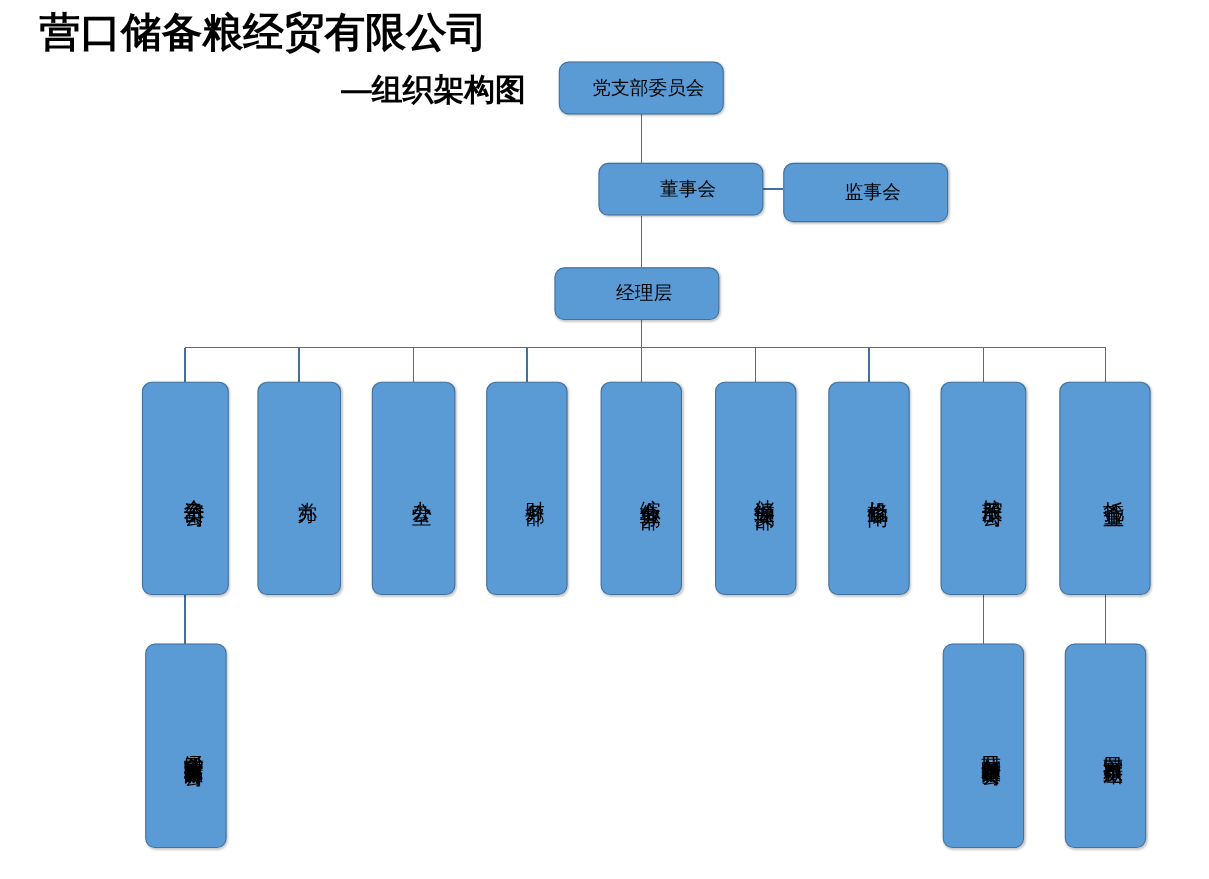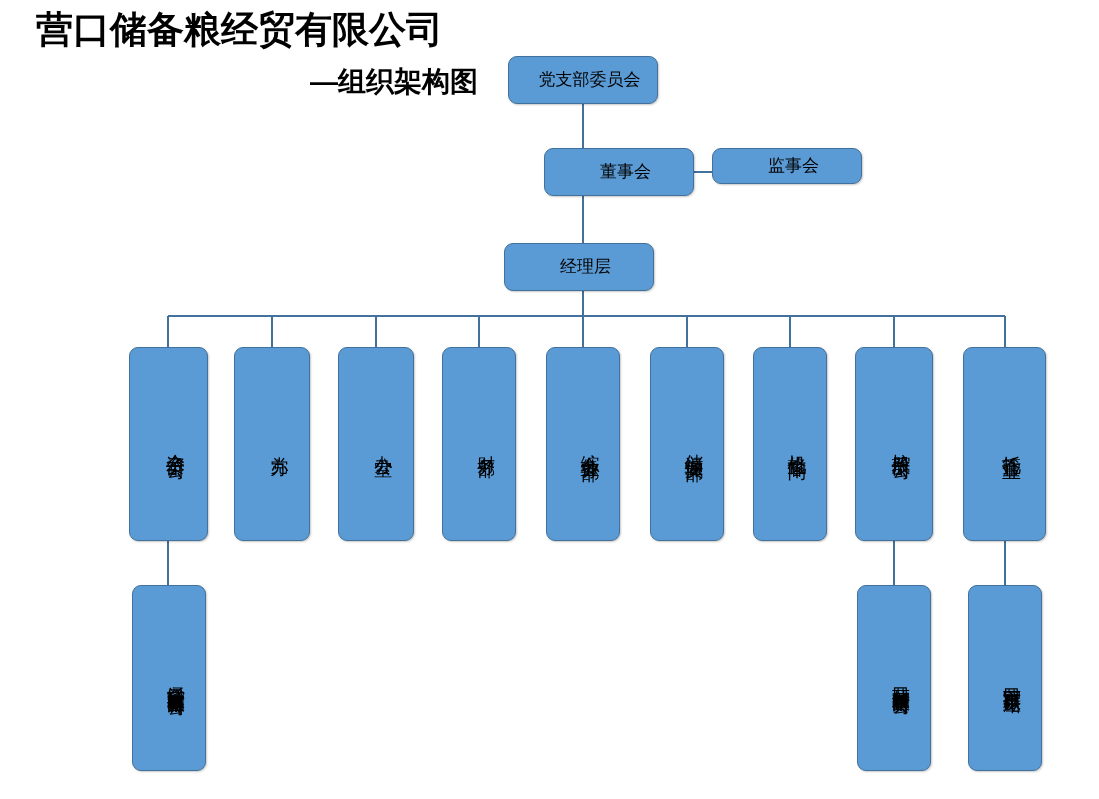--- a/index.html
+++ b/index.html
@@ -133,21 +133,21 @@
     </g>
   </svg>
 
   <div class="node" style="left:508px; top:56px; width:150px; height:48px;">
     <span class="label-h">党支部委员会</span>
   </div>
 
   <div class="node" style="left:508px; top:148px; width:150px; height:48px;margin-left:36px;">
     <span class="label-h">董事会</span>
   </div>
-  <div class="node" style="left:712px; top:148px; width:150px; height:36px;">
+  <div class="node" style="left:712px; top:148px; width:150px; height:54px;">
     <span class="label-h">监事会</span>
   </div>
 
   <div class="node" style="left:504px; top:243px; width:150px; height:48px;">
     <span class="label-h">经理层</span>
   </div>
 
   <div class="node" style="left:129px; top:347px; width:79px; height:194px;">
     <span class="label-v">全资子公司</span>
   </div>

